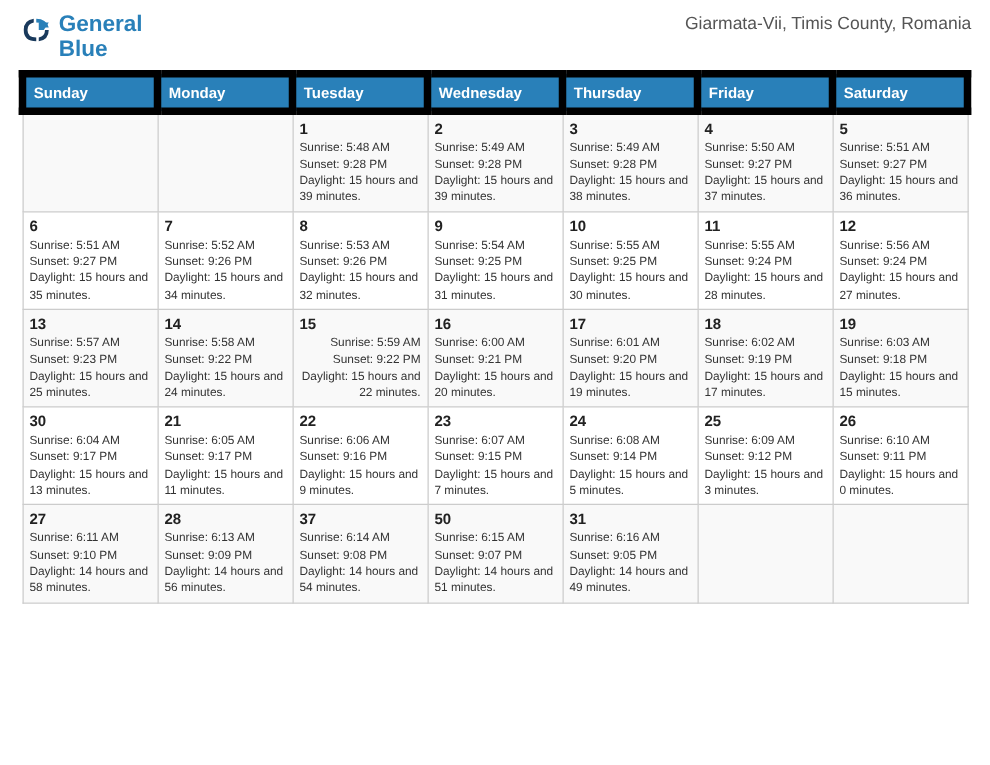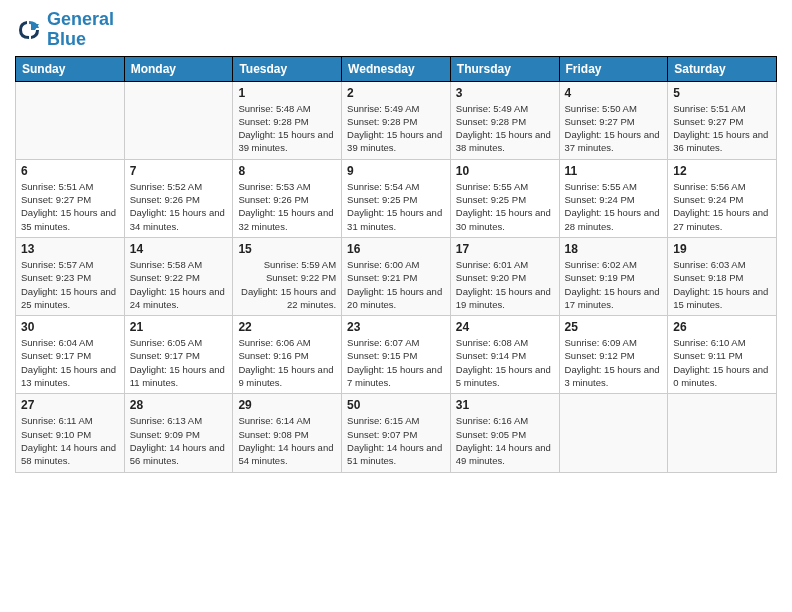--- a/index.html
+++ b/index.html
@@ -1,27 +1,27 @@
 <!DOCTYPE html>
 <html><head>
   <meta charset="utf-8">
   <style>
     * { box-sizing: border-box; margin: 0; padding: 0; }
     body { font-family: Arial, sans-serif; background: #fff; width: 792px; height: 612px; overflow: hidden; }
     .page { width: 792px; height: 612px; padding: 10px 15px; background: #fff; }
     .header { display: flex; justify-content: space-between; align-items: flex-start; margin-bottom: 6px; }
-    .logo { display: flex; align-items: center; }
+    .logo { display: flex; }
     .logo-text { font-size: 18px; font-weight: bold; color: #1a3a5c; line-height: 1.1; }
     .logo-text span { color: #2980b9; }
     .logo-icon { width: 28px; height: 28px; margin-right: 4px; }
     .title-block { text-align: right; }
     .month-title { font-size: 36px; color: #1a3a5c; font-weight: normal; }
     .subtitle { font-size: 14px; color: #555; }
     .calendar { width: 100%; border-collapse: collapse; }
-    .calendar thead th { background: #2980b9; color: #fff; text-align: left; padding: 5px 6px; font-size: 12px; font-weight: bold; border: 1px solid #000000; }
+    .calendar thead th { background: #2980b9; color: #fff; text-align: left; padding: 5px 6px; font-size: 12px; font-weight: bold; border: 6px solid #000000; }
     .calendar tbody td { border: 1px solid #ccc; vertical-align: top; padding: 4px 5px; width: 107px; min-height: 70px; font-size: 10px; color: #333; background: #fff; }
     .calendar tbody tr:nth-child(odd) td { background: #f9f9f9; }
     .day-num { font-size: 12px; font-weight: bold; color: #222; margin-bottom: 2px; }
     .day-info { font-size: 9.5px; color: #333; line-height: 1.4; }
     td.empty { background: #f5f5f5; }
   </style>
 </head>
 <body>
 
 <div class="page">
@@ -33,20 +33,21 @@
         <path d="M14 5 Q22 5 24 12 L21 12 Q19 8 14 8Z" fill="#2980b9"></path>
         <path d="M24 14 Q24 22 16 23 L16 20 Q21 19 21 14Z" fill="#1a3a5c"></path>
         <polygon points="16,8 24,8 20,14 16,14" fill="#2980b9"></polygon>
       </svg>
       <div class="logo-text">
         <div><span>General</span></div>
         <div style="color:#2980b9">Blue</div>
       </div>
     </div>
     <div class="title-block">
+      <div class="subtitle">Giarmata-Vii, Timis County, Romania</div>
     </div>
   </div>
 
   <table class="calendar">
     <thead>
       <tr id="weekday-header">
           <th>Sunday</th>
           <th>Monday</th>
           <th>Tuesday</th>
           <th>Wednesday</th>
@@ -229,21 +230,21 @@
 Sunset: 9:10 PM
 Daylight: 14 hours and 58 minutes.</div>
           </td>
           <td>
             <div class="day-num">28</div>
             <div class="day-info" style="white-space: pre-line;">Sunrise: 6:13 AM
 Sunset: 9:09 PM
 Daylight: 14 hours and 56 minutes.</div>
           </td>
           <td>
-            <div class="day-num">29</div>
+            <div class="day-num">37</div>
             <div class="day-info" style="white-space: pre-line;">Sunrise: 6:14 AM
 Sunset: 9:08 PM
 Daylight: 14 hours and 54 minutes.</div>
           </td>
           <td>
             <div class="day-num">50</div>
             <div class="day-info" style="white-space: pre-line;">Sunrise: 6:15 AM
 Sunset: 9:07 PM
 Daylight: 14 hours and 51 minutes.</div>
           </td>

